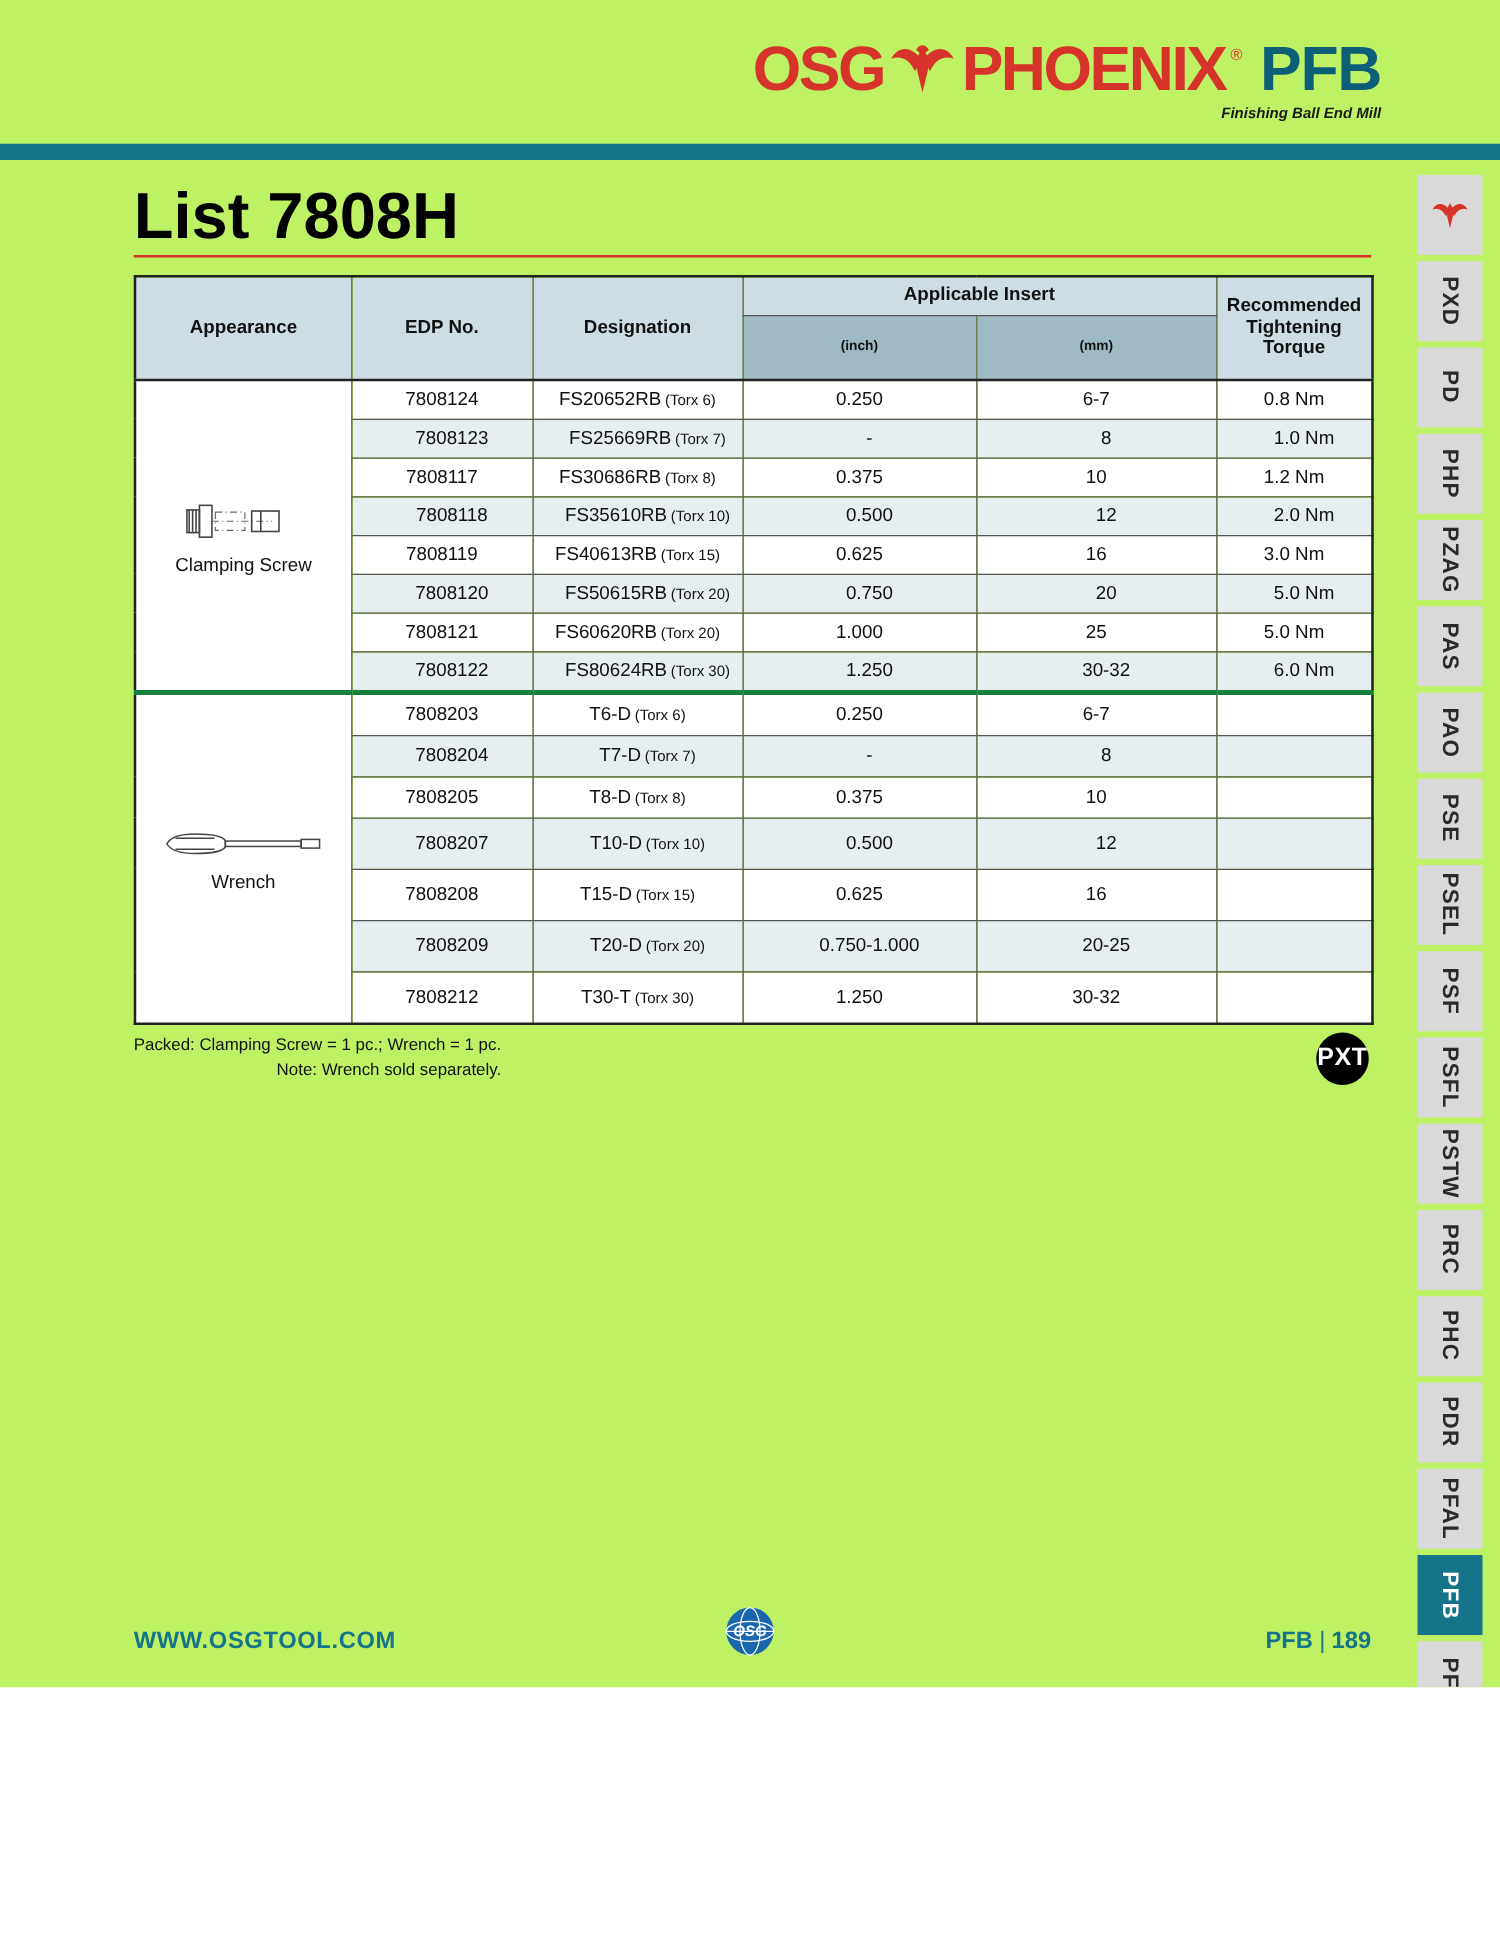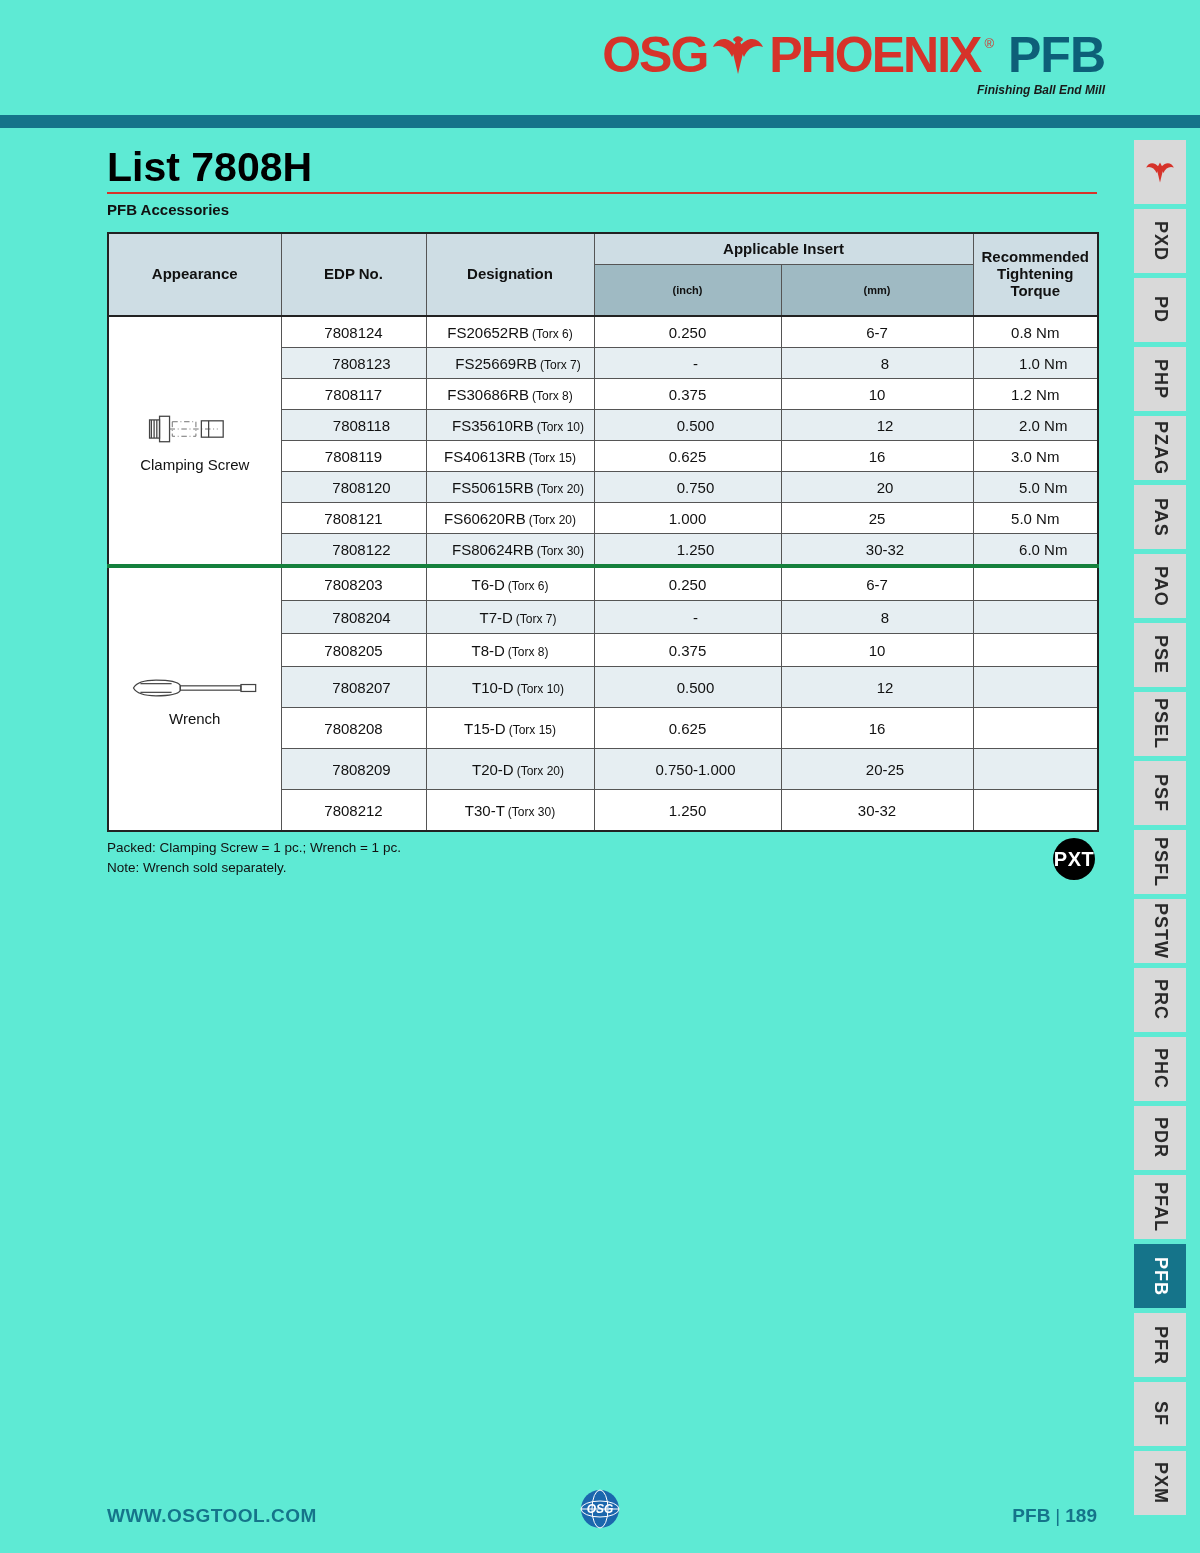--- a/index.html
+++ b/index.html
@@ -1,51 +1,51 @@
 <!DOCTYPE html>
 <html><head>
 <meta charset="utf-8">
 <style>
   html,body{margin:0;padding:0;background:#fff;}
   body{font-family:"Liberation Sans",sans-serif;color:#111;}
-  .page{position:relative;width:1200px;height:1553px;background:#5eead4;overflow:hidden;}
+  .page{position:relative;width:1200px;height:1350px;background:#bef264;overflow:hidden;}
 
   
   .header-logo{position:absolute;top:30px;right:95px;text-align:right;}
   .logo-line{display:flex;align-items:center;justify-content:flex-end;gap:4px;}
   .logo-osg,.logo-phoenix{font-size:50px;font-weight:bold;color:#d6332a;letter-spacing:-2px;line-height:1;}
   .logo-reg{font-size:13px;color:#d6332a;align-self:flex-start;margin-top:6px;}
   .logo-pfb{font-size:50px;font-weight:bold;color:#0d5f78;letter-spacing:-1px;margin-left:10px;line-height:1;}
   .brand-subtitle{font-size:12px;font-weight:bold;font-style:italic;color:#1a1a1a;margin-top:3px;}
   .teal-bar{position:absolute;top:115px;left:0;width:1200px;height:13px;background:#15748a;}
 
   
   .content{position:absolute;left:107px;top:146px;width:990px;}
-  .page-title{font-size:41px;font-weight:bold;margin:0;line-height:1.05;color:#000;}
+  .page-title{font-size:52px;font-weight:bold;margin:0;line-height:1.05;color:#000;}
   .red-rule{height:2px;background:#d6332a;margin-top:3px;}
   .page-subtitle{font-size:15px;font-weight:bold;margin-top:7px;}
 
   table{border-collapse:collapse;width:990px;margin-top:14px;table-layout:fixed;border:2px solid #222;}
   th,td{border:1px solid #555;font-size:15px;color:#111;text-align:center;padding:2px 4px;vertical-align:middle;overflow:hidden;}
   thead th{background:#cedde4;font-weight:bold;line-height:1.12;}
   thead tr.main th{height:26px;}
   thead tr.sub th{background:#9fbac3;font-size:11px;height:18px;padding:16px;}
   thead{border-bottom:2px solid #222;}
   tbody td{height:26px;background:#fff;}
   tr.alt td{background:#e6eef2;padding-left:20px;}
   td.appearance{background:#fff !important;vertical-align:middle;}
   tr.group-start td{border-top:4px solid #15803d;}
   .torx{font-size:12px;margin-left:3px;}
   .app-wrap{display:flex;flex-direction:column;align-items:center;gap:6px;}
   .app-label{font-size:15px;color:#111;}
   .g1-lg td{height:36px;}
   .g1-sm td{height:28px;}
 
   .notes-row{display:flex;justify-content:space-between;align-items:flex-start;margin-top:6px;}
-  .notes{font-size:13.5px;line-height:1.5;color:#111;}
+  .notes{font-size:13.5px;line-height:1.5;color:#111;text-align:right;}
   .pxt-badge{width:42px;height:42px;border-radius:50%;background:#000;color:#fff;display:flex;align-items:center;justify-content:center;font-weight:bold;font-size:20px;margin-right:2px;letter-spacing:0.5px;}
 
   
   .sidebar{position:absolute;top:140px;right:14px;width:52px;}
   .side-tab{width:52px;height:64px;background:#d9d9d9;margin-bottom:5px;display:flex;align-items:center;justify-content:center;}
   .side-tab span{writing-mode:vertical-rl;font-size:18px;font-weight:bold;color:#2a2a2a;letter-spacing:1px;}
   .side-tab.active{background:#15748a;}
   .side-tab.active span{color:#fff;}
 
   
@@ -76,21 +76,20 @@
       <span class="logo-reg">®</span>
       <span class="logo-pfb">PFB</span>
     </div>
     <div class="brand-subtitle">Finishing Ball End Mill</div>
   </div>
   <div class="teal-bar"></div>
 
   <div class="content">
     <h1 class="page-title">List 7808H</h1>
     <div class="red-rule"></div>
-    <div class="page-subtitle">PFB Accessories</div>
 
     <table>
       <colgroup>
         <col style="width:173px">
           <col style="width:145px">
           <col style="width:168px">
         <col style="width:187px">
           <col style="width:192px">
           <col style="width:125px">
       </colgroup>

